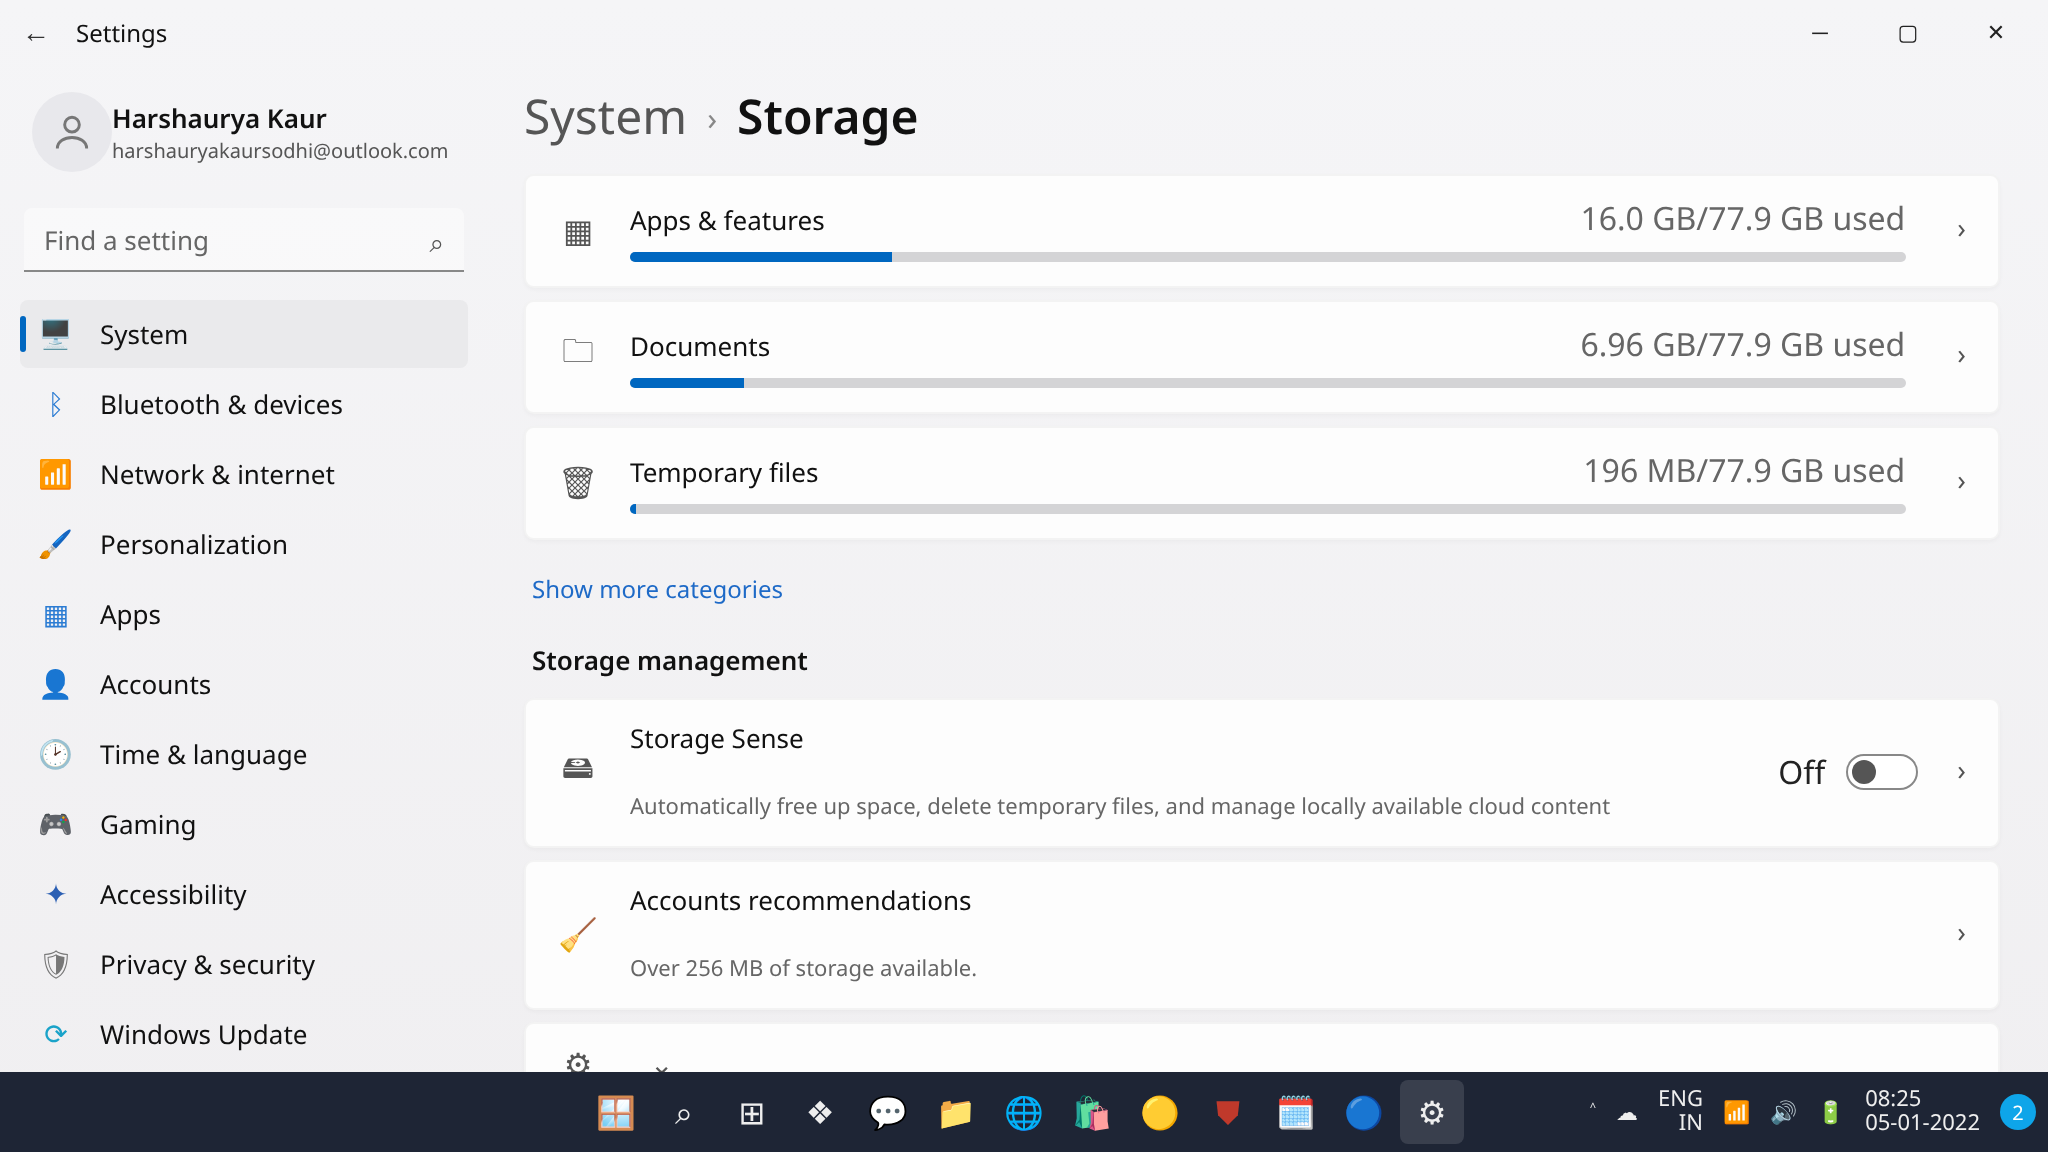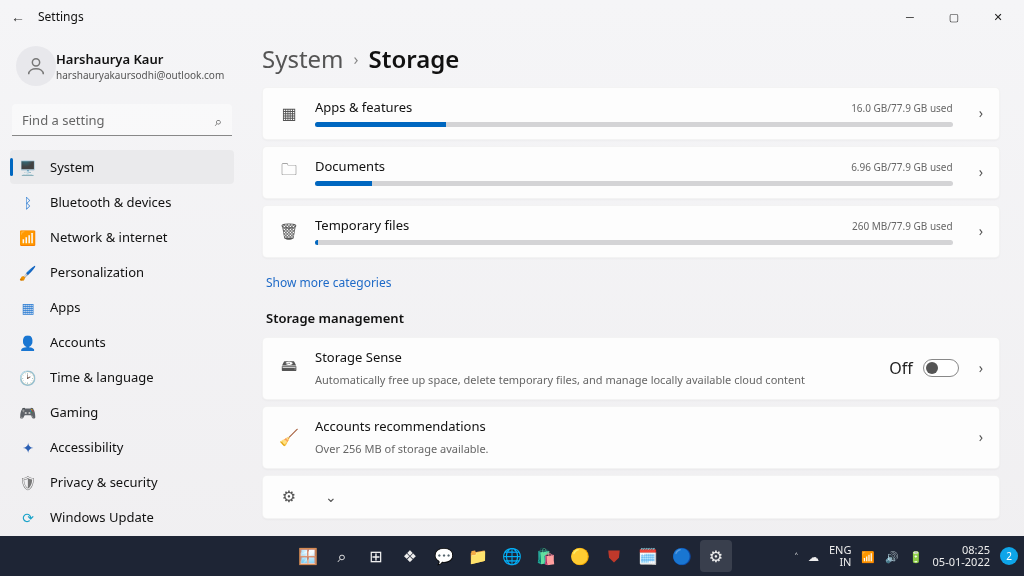--- a/index.html
+++ b/index.html
@@ -28,39 +28,39 @@
 .content { flex:1; padding: 10px 24px 0 18px; overflow:hidden; }
 .breadcrumb { display:flex; align-items:center; gap:10px; margin-bottom: 12px; }
 .bc-parent { font-size:24px; color:#555; font-weight:400;}
 .bc-sep { color:#888; font-size:16px;}
 .bc-current { font-size:24px; font-weight:600; color:#111;}
 .card { background:#fdfdfd; border:1px solid rgba(0,0,0,.04); border-radius:5px; padding: 10px 16px 12px 16px; margin-bottom:6px; display:flex; align-items:center; gap:16px; box-shadow: 0 1px 2px rgba(0,0,0,.03);}
 .card-ic { width:20px; height:20px; display:flex;align-items:center;justify-content:center; color:#555; font-size:16px;}
 .card-body { flex:1; display:flex; flex-direction:column; gap:6px;}
 .card-row1 { display:flex; align-items:baseline;}
 .card-title { font-size:13px; color:#111;}
-.card-used { margin-left:auto; font-size:10px; color:#666;}
+.card-used { margin-left:auto; font-size:16px; color:#666;}
 .bar { height:5px; background:#d4d4d6; border-radius:3px; overflow:hidden;}
 .bar-fill { height:100%; background:#0067c0;}
 .chev { color:#555; font-size:14px; padding-left:10px;}
 .link { font-size:12px; color:#1e6ac7; margin: 10px 4px 18px 4px; display:inline-block;}
 .section-h { font-size:13px; font-weight:600; color:#111; margin: 0 4px 10px 4px;}
-.card2 .card-body { gap:6px;}
+.card2 .card-body { gap:18px;}
 .card-sub { font-size:11px; color:#666;}
 .card-trail { display:flex; align-items:center; gap:10px;}
 .toggle-lbl { font-size:16px; color:#222;}
 .toggle { width:36px; height:18px; border:1px solid #888; border-radius:9px; position:relative; background:#fff;}
 .toggle::after { content:""; position:absolute; left:2px; top:2px; width:12px; height:12px; border-radius:50%; background:#555;}
 .taskbar { height:40px; background:#1e2535; display:flex; align-items:center; color:#eee; padding:0 6px;}
 .tb-center { position:absolute; left:50%; transform:translateX(-50%); display:flex; gap:2px;}
 .tb-ic { width:32px; height:32px; display:flex;align-items:center;justify-content:center; font-size:16px; border-radius:4px;}
 .tb-ic.active { background: rgba(255,255,255,0.12); }
 .tb-right { margin-left:auto; display:flex; align-items:center; gap:10px; font-size:11px;}
 .tb-lang { text-align:right; line-height:1.1;}
-.tb-time { text-align:right; line-height:1.1;}
+.tb-time { line-height:1.1;}
 .notif-badge { width:18px;height:18px;border-radius:50%;background:#0ea5e9;color:#fff;display:flex;align-items:center;justify-content:center;font-size:10px;}
 .shield{color:#c0392b}
 </style>
 </head>
 <body>
 
 <div class="window">
   <div class="titlebar">
     <div class="back-btn">←</div>
     <div class="title">Settings</div>
@@ -169,21 +169,21 @@
                 <div class="bar-fill" style="width:8.9%"></div>
               </div>
             </div>
             <div class="chev">›</div>
           </div>
           <div class="card">
             <div class="card-ic">🗑</div>
             <div class="card-body">
               <div class="card-row1">
                 <span class="card-title">Temporary files</span>
-                <span class="card-used">260 MB/77.9 GB used</span>
+                <span class="card-used">196 MB/77.9 GB used</span>
               </div>
               <div class="bar">
                 <div class="bar-fill" style="width:0.5%"></div>
               </div>
             </div>
             <div class="chev">›</div>
           </div>
         </div>
 
       <a class="link">Show more categories</a>

